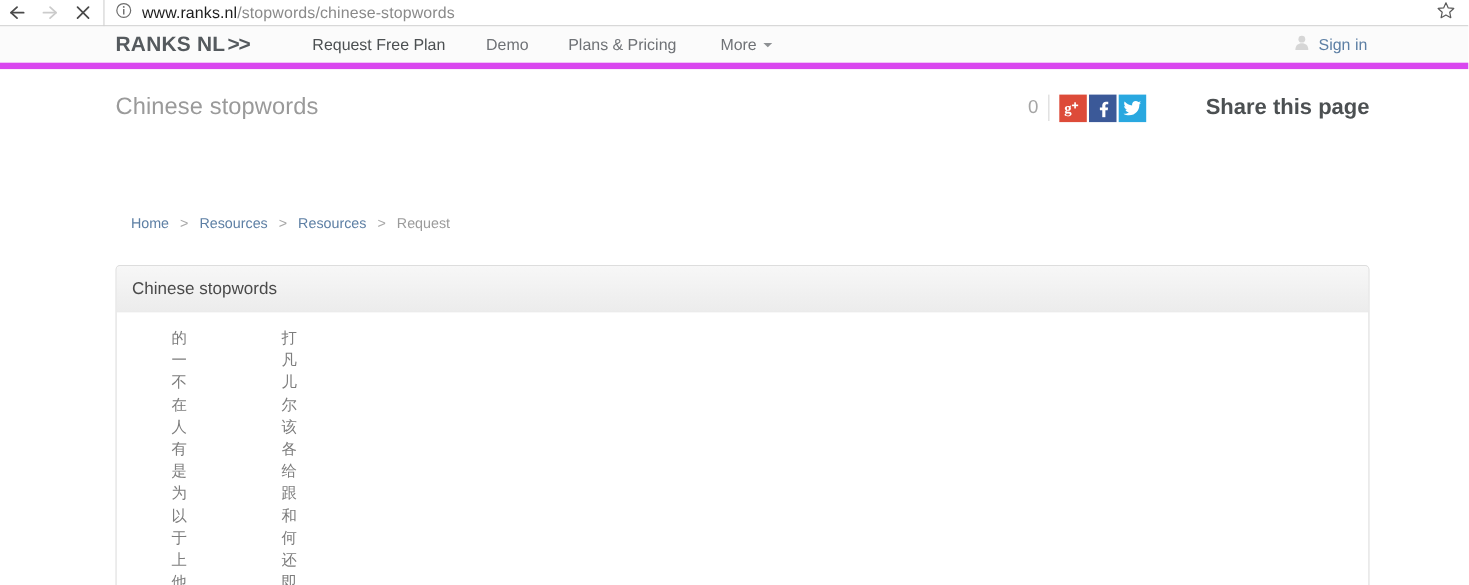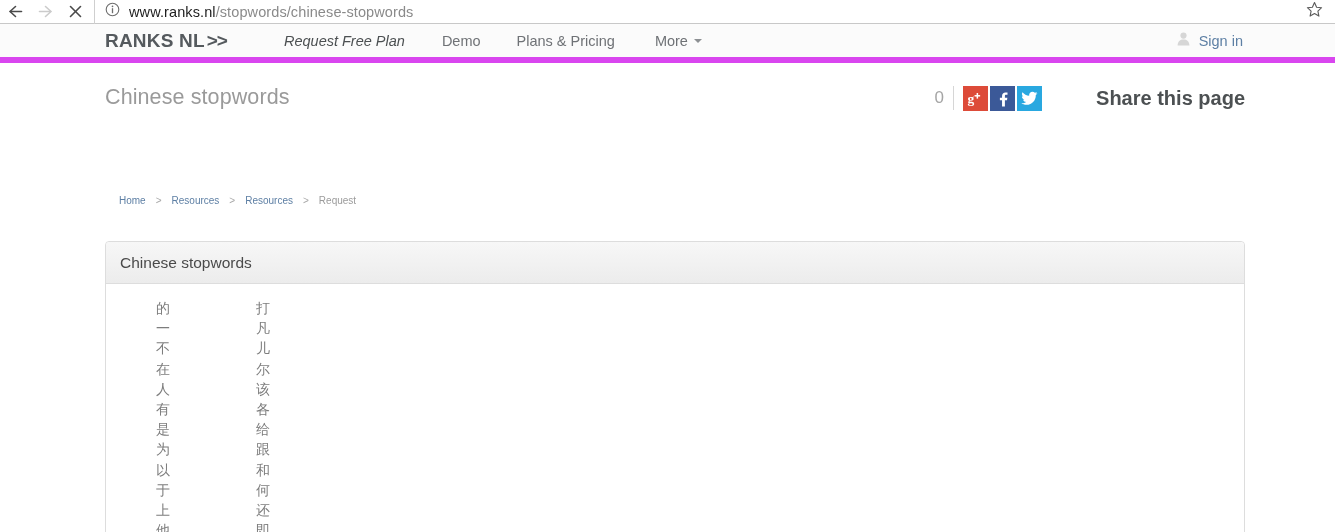--- a/index.html
+++ b/index.html
@@ -76,21 +76,21 @@
     white-space: nowrap;
   }
   #brand .chev { font-weight: bold; letter-spacing: -1px; margin-left: 2px; }
   .nav-link {
     font-size: 14.5px;
     color: #6f7276;
     white-space: nowrap;
     display: flex;
     align-items: center;
   }
-  #nav-req { margin-left: 57px; color: #4c5052; font-style: italic; }
+  #nav-req { margin-left: 57px; color: #4c5052; }
   #nav-demo { margin-left: 37px; }
   #nav-plans { margin-left: 36px; }
   #nav-more { margin-left: 40px; }
   .caret {
     display: inline-block;
     margin-left: 6px;
     width: 0; height: 0;
     border-left: 4px solid transparent;
     border-right: 4px solid transparent;
     border-top: 4px solid #8d9093;
@@ -162,21 +162,21 @@
     white-space: nowrap;
   }
 
   
   #breadcrumb {
     position: absolute;
     left: 119px;
     top: 132px;
     display: flex;
     align-items: center;
-    font-size: 10px;
+    font-size: 13px;
   }
   #breadcrumb .crumb-link { color: #5d7fa4; }
   #breadcrumb .crumb-sep { color: #a8a8a8; margin: 0 10px; }
   #breadcrumb .crumb-current { color: #9b9b9b; }
 
   
   #panel {
     position: absolute;
     left: 105px;
     top: 178px;

